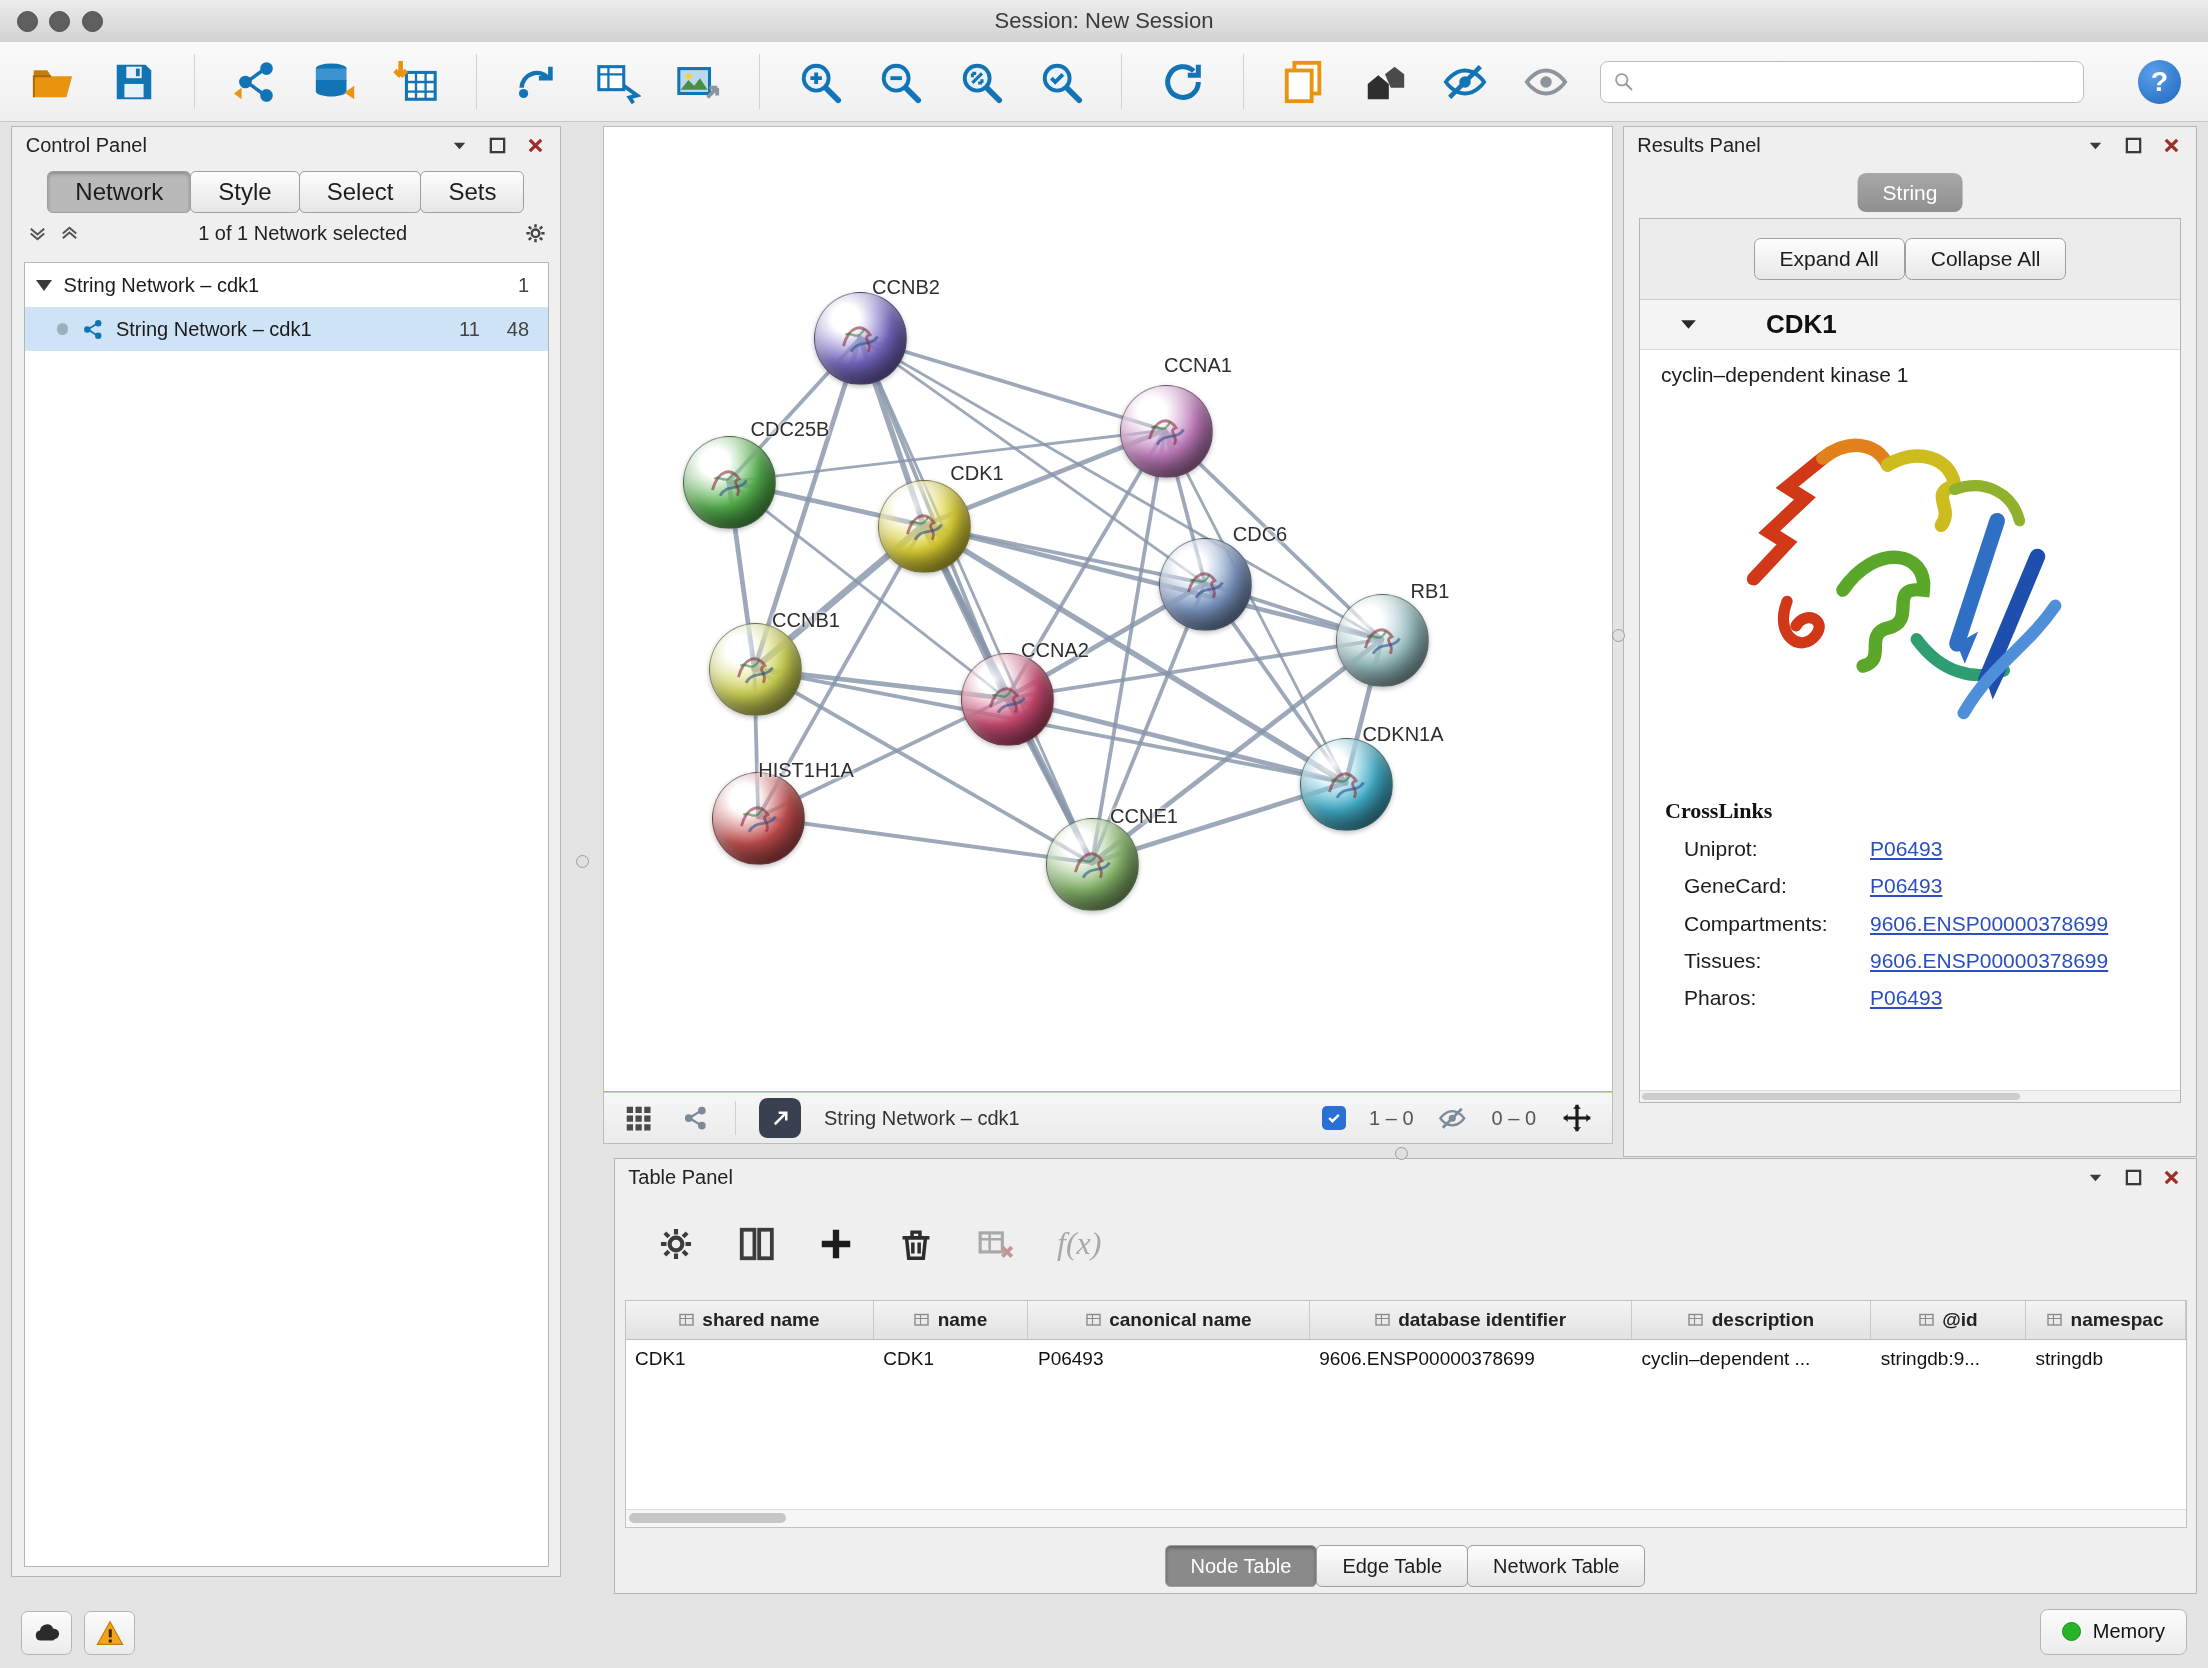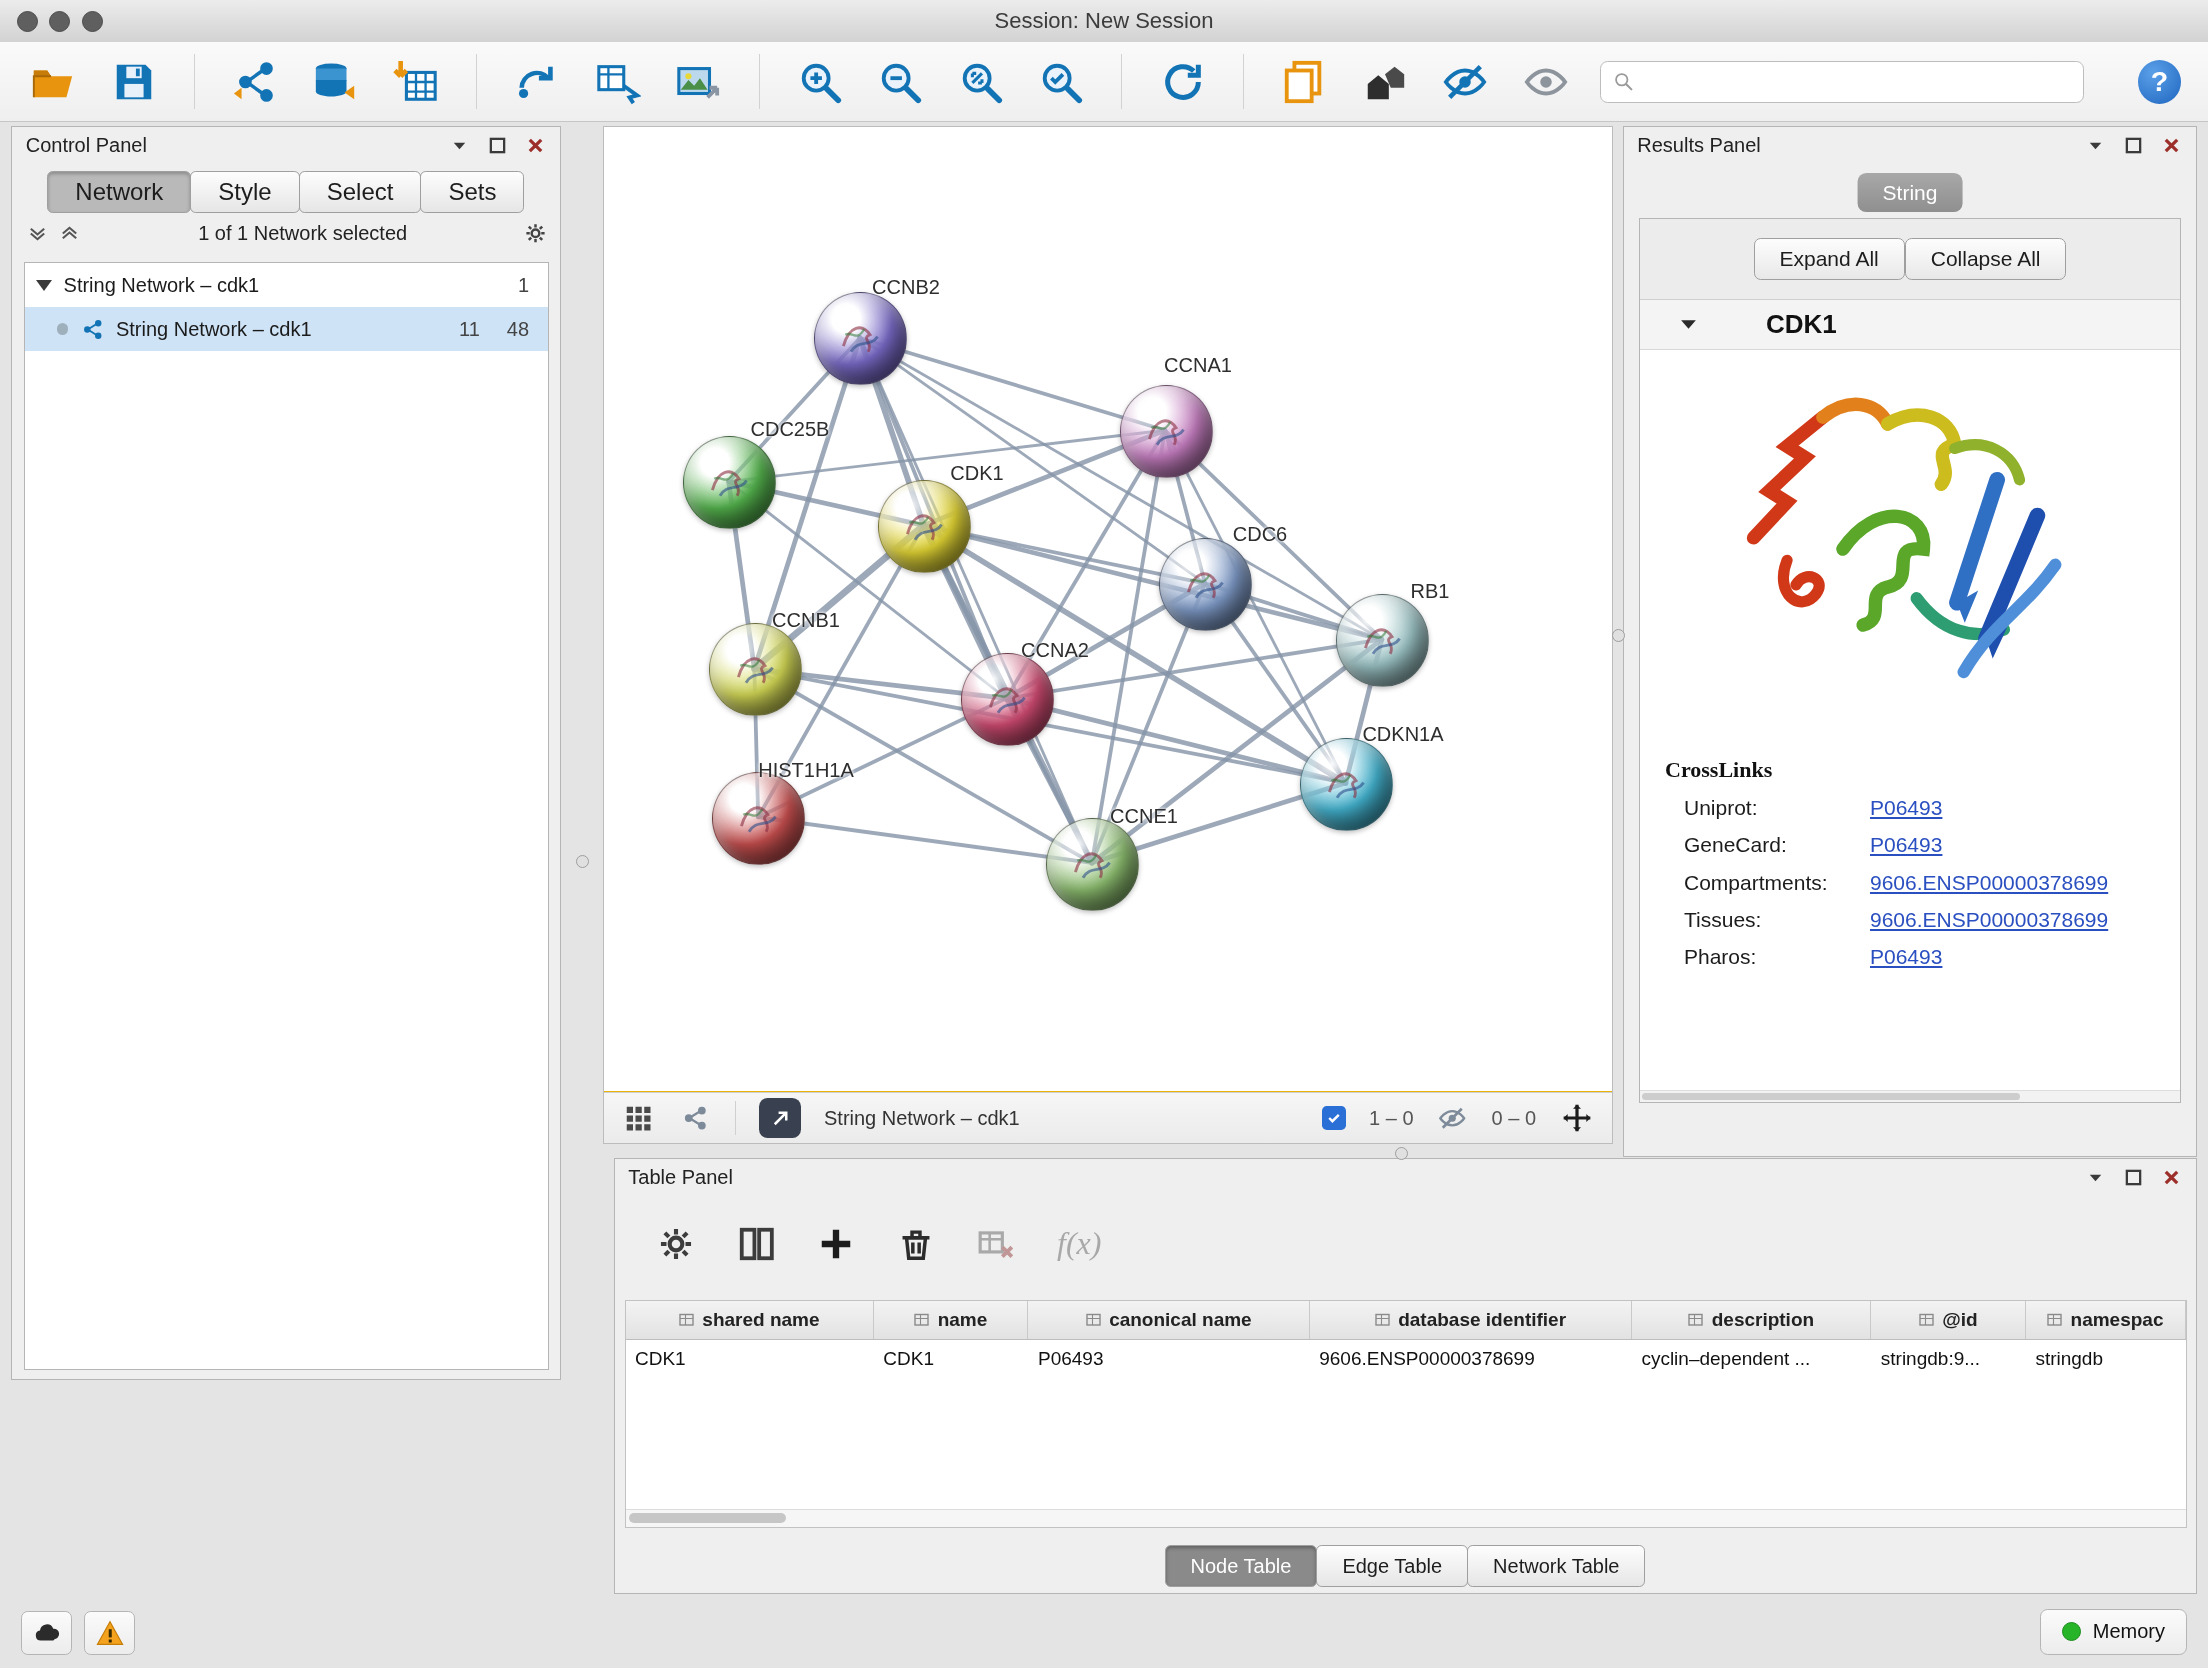--- a/index.html
+++ b/index.html
@@ -231,21 +231,21 @@
   <div class="searchbox">
     <svg width="21" height="21" viewBox="0 0 24 24">
         <circle cx="10" cy="10" r="6.5" fill="none" stroke="#9a9a9a" stroke-width="2"></circle>
         <path d="M15.5 15.5l5.5 5.5" stroke="#9a9a9a" stroke-width="2.4" stroke-linecap="round"></path>
       </svg>
     <input style="border: none; outline: none; flex: 1 1 0%; font-size: 19px; font-family: inherit; background: transparent;" placeholder="">
   </div>
   <div class="helpbtn">?</div>
 </div>
 
-<div class="panel" style="left:11.4px;top:126px;width:550px;height:1254px;">
+<div class="panel" style="left:11.4px;top:126px;width:550px;height:1451px;">
   <div class="phead">
     <span class="ptitle">Control Panel</span>
     <span class="spacer"></span>
     <span class="picon">
         <svg width="19" height="19" viewBox="0 0 20 20">
           <path d="M4 7l6 7 6-7z" fill="#3a3a3a"></path>
         </svg>
       </span>
     <span class="picon">
         <svg width="19" height="19" viewBox="0 0 20 20">
@@ -526,20 +526,21 @@
     <div class="resbtns">
       <span class="rbtn">Expand All</span>
       <span class="rbtn">Collapse All</span>
     </div>
     <div class="generow">
       <svg width="21" height="21" viewBox="0 0 20 20">
           <path d="M3 6l7 8 7-8z" fill="#2a2a2a"></path>
         </svg>
       <span class="genename">CDK1</span>
     </div>
+    <div class="genedesc">cyclin–dependent kinase 1</div>
     <div class="proteinwrap">
       <svg width="380" height="371" viewBox="0 0 340 330">
         <g fill="none" stroke-linecap="round">
           <path d="M30 160 L60 128 L44 118 L76 88 L60 78 L92 52" stroke="#d13818" stroke-width="12"></path>
           <path d="M92 52 C115 34 140 38 150 58" stroke="#e2811c" stroke-width="12"></path>
           <path d="M150 58 C178 42 206 52 210 76 C186 84 210 96 198 112" stroke="#cdbc1e" stroke-width="12"></path>
           <path d="M110 170 C140 126 186 136 182 170 C148 166 178 198 150 204 C128 210 150 232 128 238" stroke="#5aa72a" stroke-width="12"></path>
           <path d="M60 180 C48 210 72 228 86 210 C96 196 76 188 68 202" stroke="#d13818" stroke-width="10"></path>
           <path d="M176 214 C198 244 228 252 254 242" stroke="#2e9e72" stroke-width="11"></path>
           <path d="M248 108 L212 218" stroke="#2f6fc4" stroke-width="14"></path>

